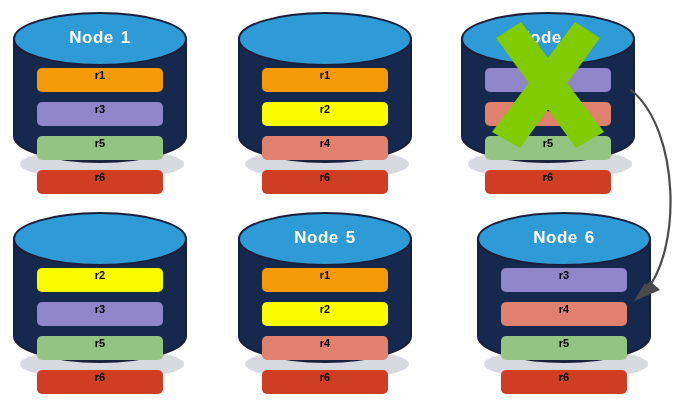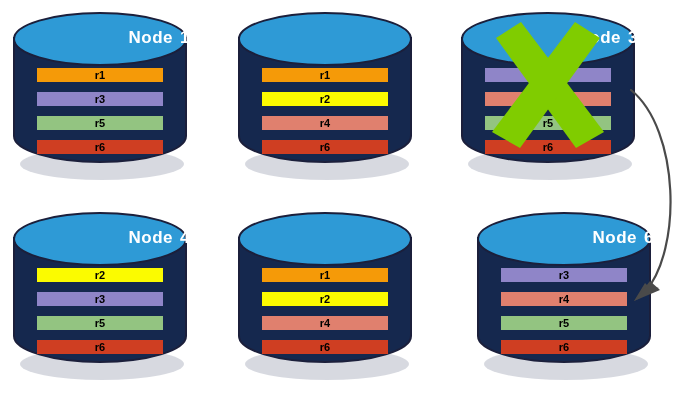--- a/index.html
+++ b/index.html
@@ -31,41 +31,41 @@
     left: 0;
     top: 0;
     width: 180px;
     height: 175px;
   }
   .node-title {
     position: absolute;
     left: 0;
     top: 20px;
     width: 180px;
-    text-align: right;
+    text-align: center;
     color: #ffffff;
     font-size: 17px;
     font-weight: bold;
     letter-spacing: 0.5px;
     font-family: "Liberation Sans", sans-serif;
     pointer-events: none;
   }
   .node-title .num {
     margin-left: 7px;
   }
   .records {
     position: absolute;
     left: 27px;
     top: 60px;
     width: 126px;
   }
   .record {
-    height: 14px;
+    height: 24px;
     margin-bottom: 10px;
-    border-radius: 0;
+    border-radius: 5px;
     color: #000000;
     font-size: 11px;
     font-weight: bold;
     line-height: 14px;
     text-align: center;
     font-family: "Liberation Sans", sans-serif;
     box-sizing: border-box;
   }
   .record:last-child {
     margin-bottom: 16px;
@@ -136,34 +136,34 @@
           <polygon points="30,28 55,12 138,122 110,138" fill="#80cc00"></polygon>
           <polygon points="134,28 109,12 26,122 54,138" fill="#80cc00"></polygon>
         </svg>
       </div>
       <div class="node" style="left: 10px; top: 208px;">
         <svg class="node-svg" viewBox="0 0 180 175">
           <ellipse cx="92" cy="156" rx="82" ry="16" fill="#c9ccd6" opacity="0.75"></ellipse>
           <path d="M 4 30 L 4 128 A 86 26 0 0 0 176 128 L 176 30 Z" fill="#15284e" stroke="#1b1f3b" stroke-width="2"></path>
           <ellipse cx="90" cy="31" rx="86" ry="26" fill="#2e9ad6" stroke="#1b1f3b" stroke-width="2"></ellipse>
         </svg>
-        <div class="node-title"><span>Node</span><span class="num">4</span></div>
         <div class="records">
           <div class="record" style="background: rgb(251, 251, 0);">r2</div>
           <div class="record" style="background: rgb(143, 133, 200);">r3</div>
           <div class="record" style="background: rgb(147, 196, 129);">r5</div>
           <div class="record" style="background: rgb(207, 62, 34);">r6</div>
         </div>
       </div>
       <div class="node" style="left: 235px; top: 208px;">
         <svg class="node-svg" viewBox="0 0 180 175">
           <ellipse cx="92" cy="156" rx="82" ry="16" fill="#c9ccd6" opacity="0.75"></ellipse>
           <path d="M 4 30 L 4 128 A 86 26 0 0 0 176 128 L 176 30 Z" fill="#15284e" stroke="#1b1f3b" stroke-width="2"></path>
           <ellipse cx="90" cy="31" rx="86" ry="26" fill="#2e9ad6" stroke="#1b1f3b" stroke-width="2"></ellipse>
         </svg>
+        <div class="node-title"><span>Node</span><span class="num">5</span></div>
         <div class="records">
           <div class="record" style="background: rgb(245, 154, 8);">r1</div>
           <div class="record" style="background: rgb(251, 251, 0);">r2</div>
           <div class="record" style="background: rgb(224, 128, 110);">r4</div>
           <div class="record" style="background: rgb(207, 62, 34);">r6</div>
         </div>
       </div>
       <div class="node" style="left: 474px; top: 208px;">
         <svg class="node-svg" viewBox="0 0 180 175">
           <ellipse cx="92" cy="156" rx="82" ry="16" fill="#c9ccd6" opacity="0.75"></ellipse>

